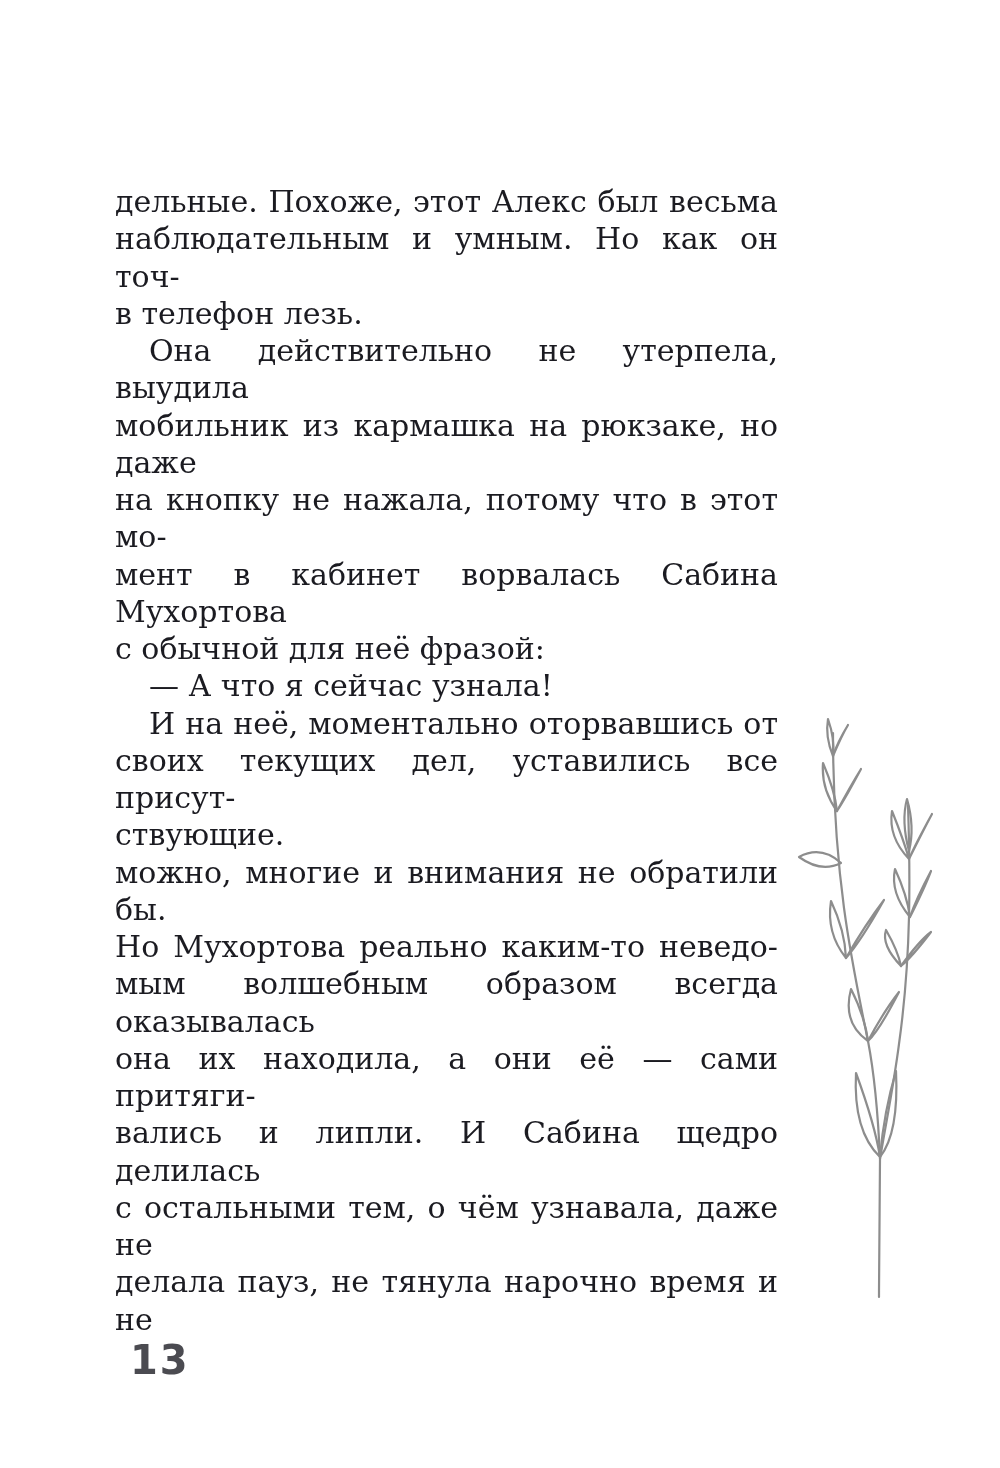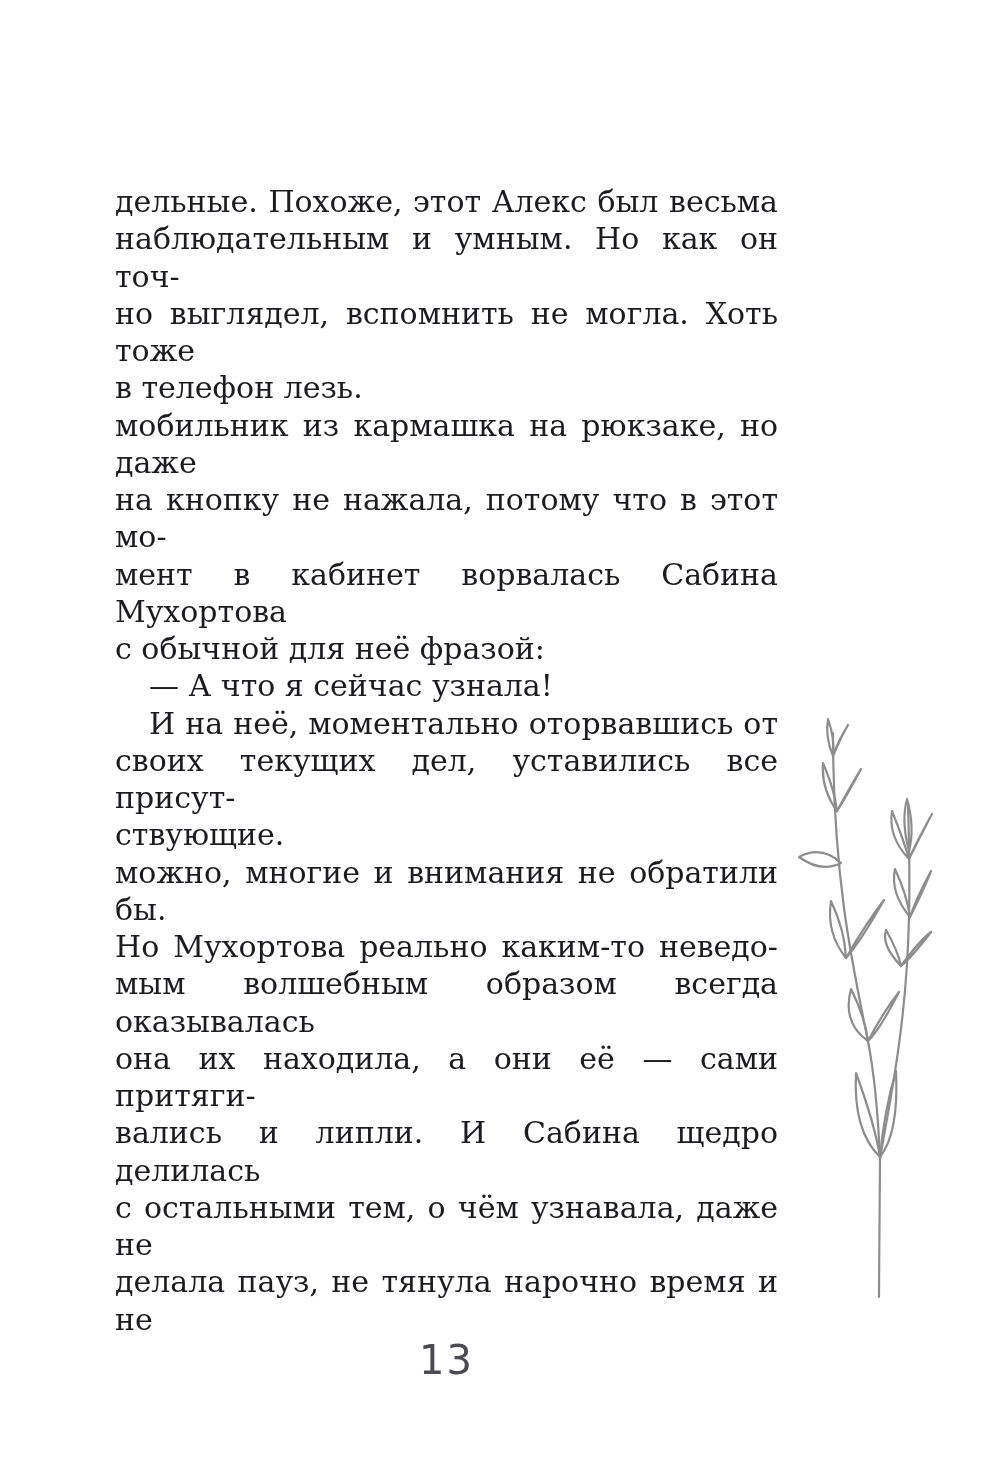--- a/index.html
+++ b/index.html
@@ -44,41 +44,41 @@
     height: 590px;
   }
   .sprig path {
     fill: none;
     stroke-width: 2.2;
     stroke-linecap: round;
     stroke-linejoin: round;
   }
   .page-number {
     position: absolute;
-    left: 115px;
+    left: 130px;
     top: 1316px;
     width: 663px;
-    text-align: center;
+    text-align: left;
     font-family: "DejaVu Sans", "Liberation Sans", sans-serif;
-    font-weight: 400;
+    font-weight: 700;
     font-size: 40px;
     letter-spacing: 2px;
     color: #4b4b51;
   }
 </style>
 </head>
 <body>
 
 <div class="page">
 
   <div class="text-block">
       <div class="line">дельные. Похоже, этот Алекс был весьма</div>
       <div class="line">наблюдательным и умным. Но как он точ-</div>
-      <div class="line">но выглядел, вспомнить не могла. Хоть тоже</div>
       <div class="line last">в телефон лезь.</div>
+      <div class="line indent">Она действительно не утерпела, выудила</div>
       <div class="line">мобильник из кармашка на рюкзаке, но даже</div>
       <div class="line">на кнопку не нажала, потому что в этот мо-</div>
       <div class="line">мент в кабинет ворвалась Сабина Мухортова</div>
       <div class="line last">с обычной для неё фразой:</div>
       <div class="line indent last">— А что я сейчас узнала!</div>
       <div class="line indent">И на неё, моментально оторвавшись от</div>
       <div class="line">своих текущих дел, уставились все присут-</div>
       <div class="line last">ствующие.</div>
       <div class="line">можно, многие и внимания не обратили бы.</div>
       <div class="line">Но Мухортова реально каким-то неведо-</div>

